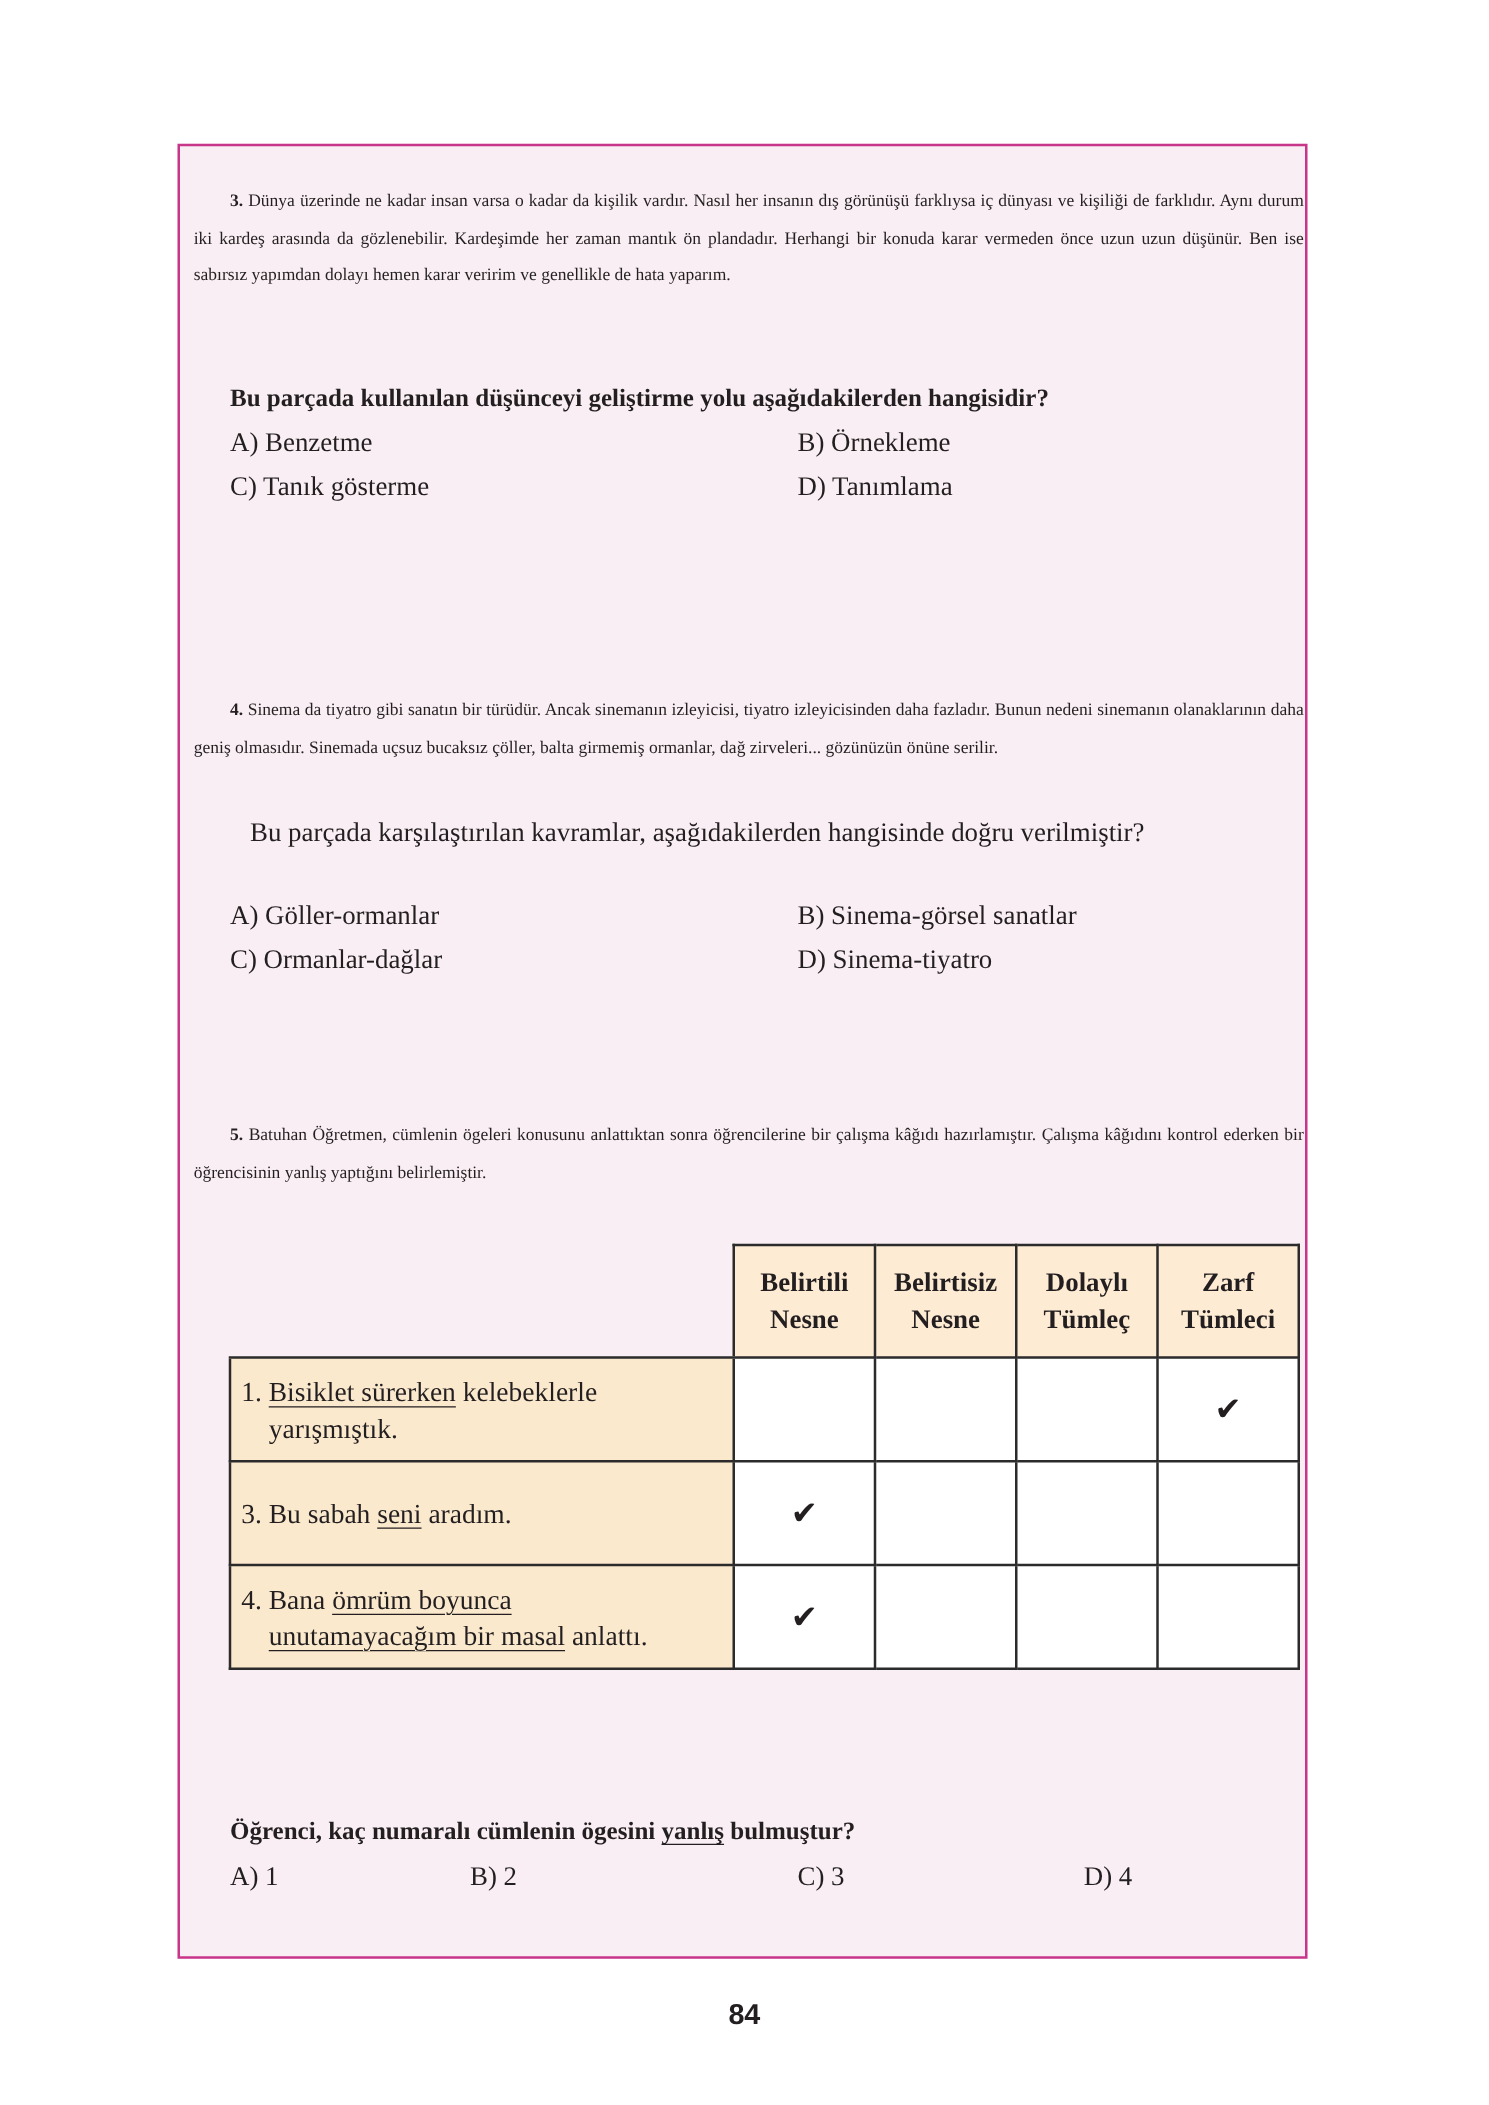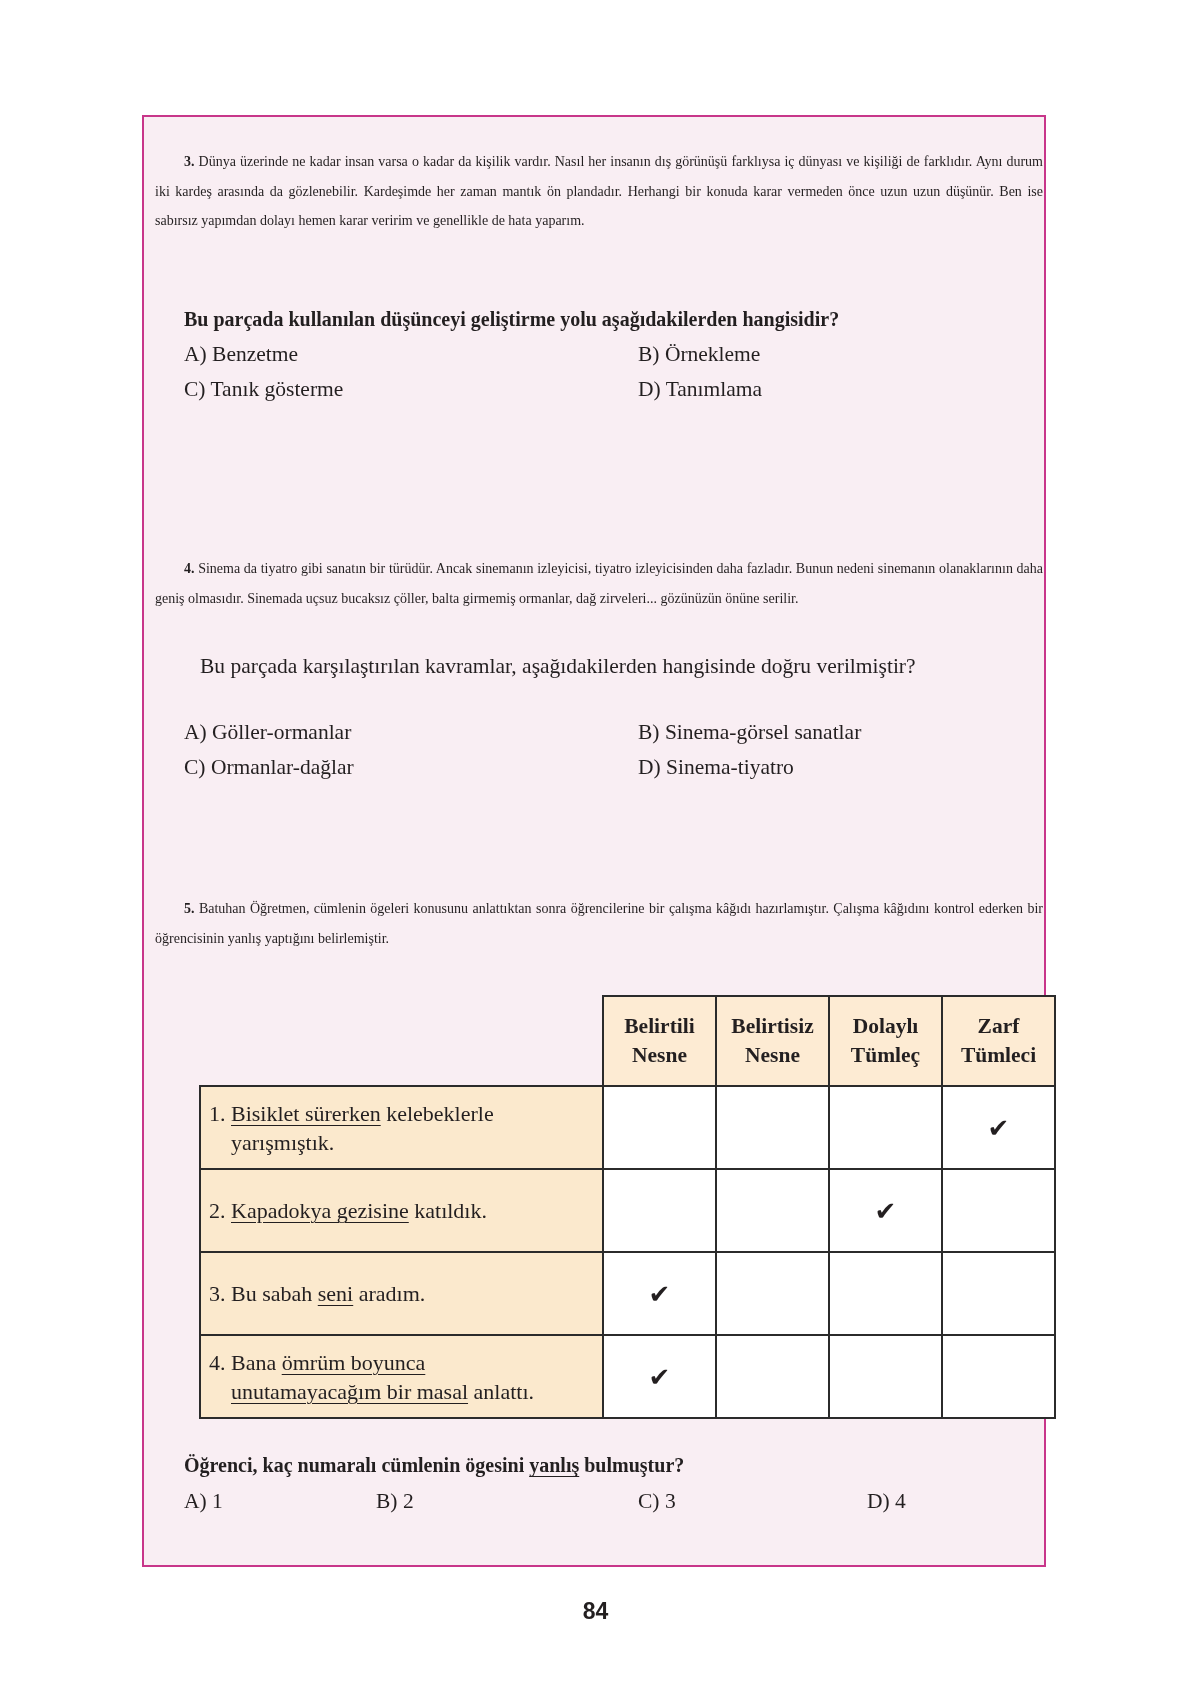--- a/index.html
+++ b/index.html
@@ -10,21 +10,21 @@
     .p { position: absolute; left: 155px; width: 888px; font-size: 14px; line-height: 29.7px;
       text-align: justify; margin: 0; }
     .indent { text-indent: 29px; }
     .b { font-weight: bold; }
     .q { position: absolute; left: 184px; font-size: 20px; line-height: 29px; font-weight: bold; margin:0; }
     .qwrap { position: absolute; left: 171px; width: 888px; font-size: 21.5px; line-height: 30px; font-weight: normal; margin: 0; text-indent: 29px; text-align: justify;}
     .opt { position: absolute; font-size: 21.5px; line-height: 28px; white-space: nowrap; }
     .u { text-decoration: underline; text-underline-offset: 4px; text-decoration-thickness: 1px; }
 
     table.grid { position: absolute; left: 183px; top: 995px; border-collapse: collapse;
-      font-family: "Liberation Serif", "DejaVu Serif", serif; margin-left: 16px; }
+      font-family: "Liberation Serif", "DejaVu Serif", serif; }
     table.grid td, table.grid th { border: 2px solid #2b2b2b; padding: 0; }
     table.grid th { background: #fdebd3; font-weight: bold; font-size: 21.5px; line-height: 29px;
       width: 111px; height: 88px; text-align: center; vertical-align: middle; }
     table.grid th.blank { background: transparent; border: none; border-bottom: 2px solid #2b2b2b; width: 402px; }
     table.grid td.label { background: #fbe9cd; width: 400px; font-size: 22px; line-height: 29px;
       padding-left: 8px; text-align: left; vertical-align: middle; box-sizing: border-box; }
     table.grid td.cell { background: #ffffff; width: 111px; height: 81px; text-align: center; vertical-align: middle;
       font-family: "DejaVu Sans", sans-serif; font-size: 26px; font-weight: bold; }
     .l2 { display: block; padding-left: 22px; }
     .pagenum { position: absolute; left: 0; width: 1191px; top: 1598px; text-align: center;
@@ -61,27 +61,20 @@
     <th><span>Zarf</span><br><span>Tümleci</span></th>
   </tr>
   <tr>
     <td class="label"><span>1. </span><span class="u">Bisiklet sürerken</span><span> kelebeklerle</span><span class="l2">yarışmıştık.</span></td>
     <td class="cell"></td>
     <td class="cell"></td>
     <td class="cell"></td>
     <td class="cell"><span>✔</span></td>
   </tr>
   <tr>
-    <td class="label"><span>2. </span><span class="u">Kapadokya gezisine</span><span> katıldık.</span></td>
-    <td class="cell"></td>
-    <td class="cell"></td>
-    <td class="cell"><span>✔</span></td>
-    <td class="cell"></td>
-  </tr>
-  <tr>
     <td class="label"><span>3. Bu sabah </span><span class="u">seni</span><span> aradım.</span></td>
     <td class="cell"><span>✔</span></td>
     <td class="cell"></td>
     <td class="cell"></td>
     <td class="cell"></td>
   </tr>
   <tr>
     <td class="label"><span>4. Bana </span><span class="u">ömrüm boyunca</span><span class="l2"><span class="u">unutamayacağım bir masal</span><span> anlattı.</span></span></td>
     <td class="cell"><span>✔</span></td>
     <td class="cell"></td>

